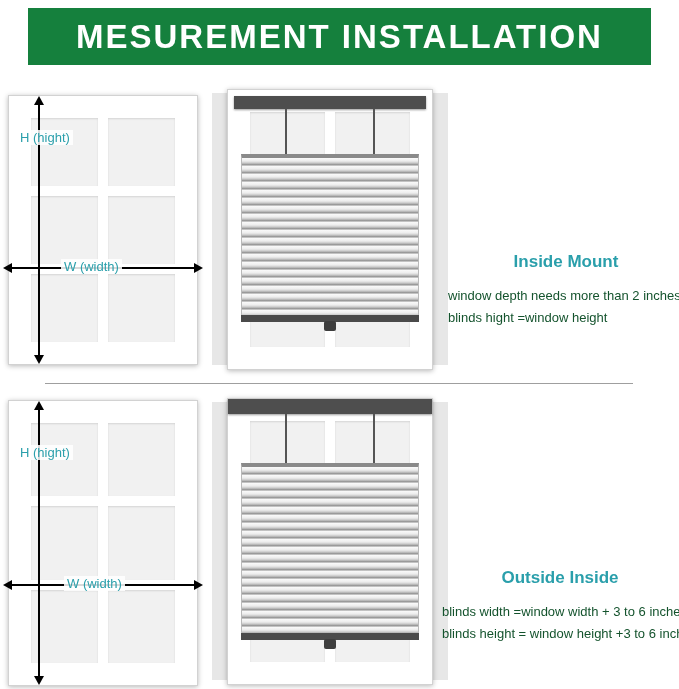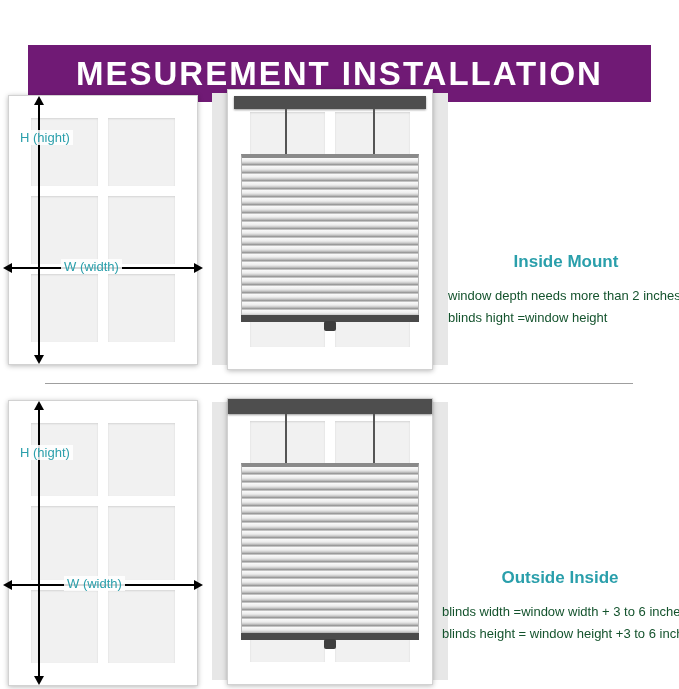--- a/index.html
+++ b/index.html
@@ -3,21 +3,21 @@
 <meta charset="utf-8">
 <style>
   html,body{margin:0;padding:0;background:#fff;}
   body{width:679px;height:689px;position:relative;overflow:hidden;
        font-family:"Liberation Sans", sans-serif;}
 
   .canvas{position:absolute;inset:0;background:#fff;}
 
   
   .banner{position:absolute;left:28px;top:8px;width:623px;height:57px;
-          background:#701a75;display:flex;align-items:center;justify-content:center;margin-top:37px;}
+          background:#15803d;display:flex;align-items:center;justify-content:center;}
   .banner .title{color:#fff;font-size:33px;font-weight:bold;letter-spacing:2px;white-space:nowrap;}
 
   
   .backdrop{position:absolute;background:#e7e7e7;}
   .window{position:absolute;background:#fff;border:1px solid #d2d2d2;
           box-shadow:0 1px 5px rgba(0,0,0,.28);box-sizing:border-box;padding:22px;}
   .panes{width:100%;height:100%;display:grid;grid-template-columns:1fr 1fr;
          grid-template-rows:1fr 1fr 1fr;gap:10px;}
   .pane{background:#f1f1f1;box-shadow:inset 0 1px 2px rgba(0,0,0,.12);}
 

